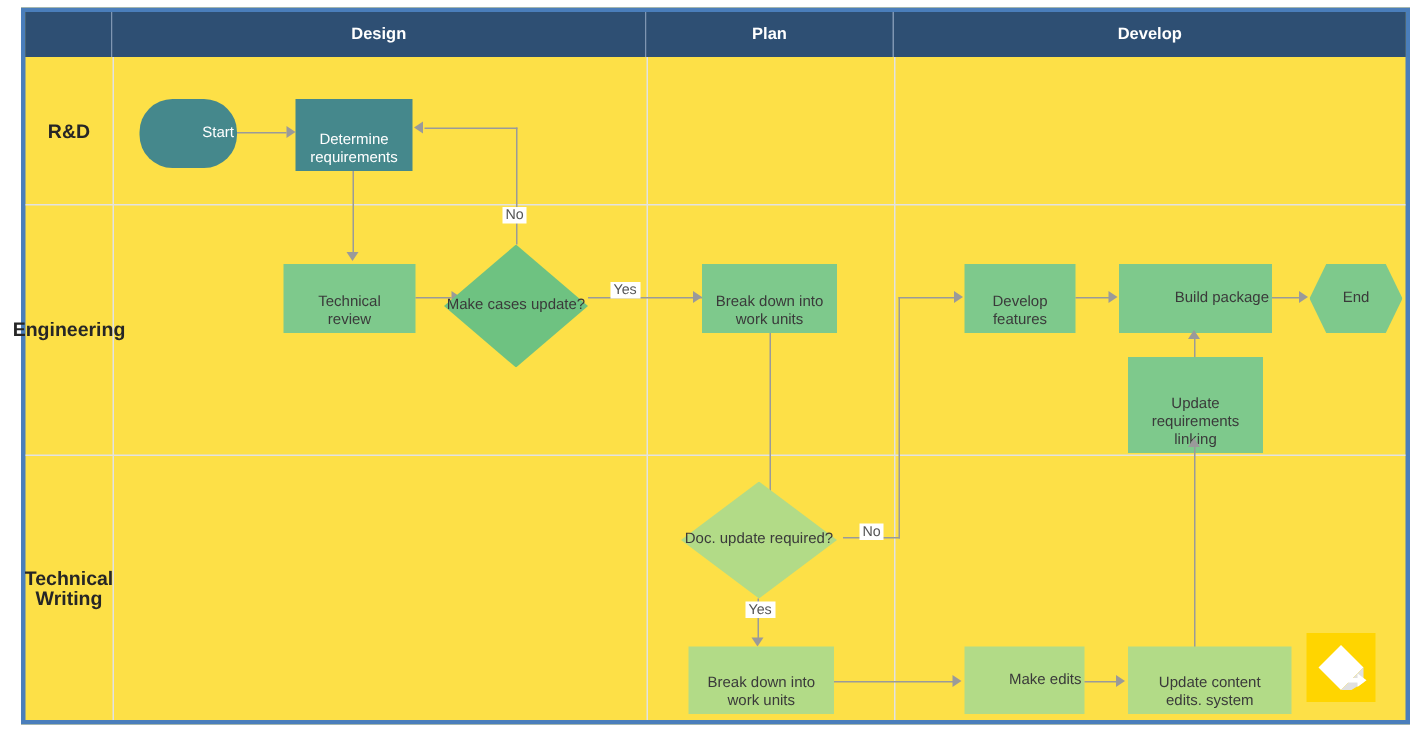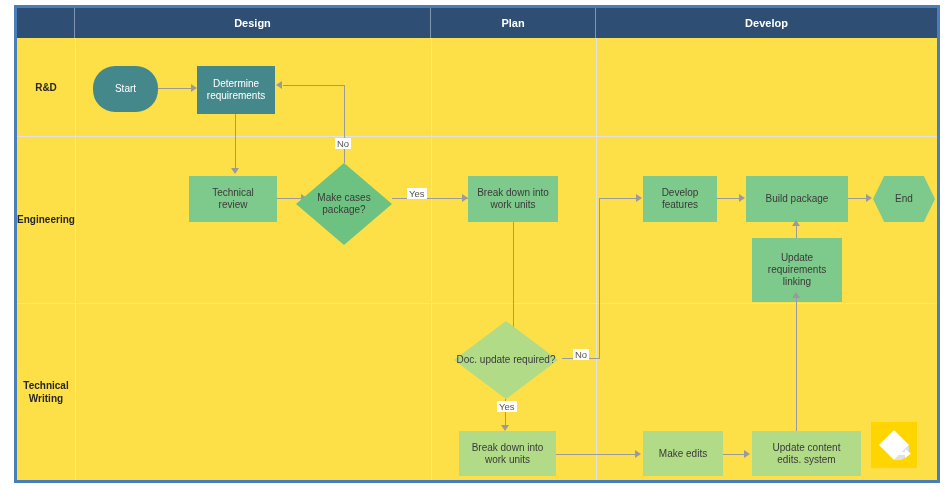--- a/index.html
+++ b/index.html
@@ -51,34 +51,34 @@
   .hline{
     position:absolute;
     height:1px;
     background:#e2e2e2;
   }
   .lane-label{
     position:absolute;
     left:0;
     width:58px;
     color:#262626;
-    font-size:10px;
+    font-size:13px;
     font-weight:bold;
     text-align:center;
     line-height:13px;
     display:flex;
     align-items:center;
     justify-content:center;
   }
   
   .node{
     position:absolute;
     display:flex;
     align-items:center;
-    justify-content:center;
+    justify-content:flex-end;
     text-align:center;
     box-sizing:border-box;
     line-height:12px;
     font-size:10px;
     padding:2px;
   }
   .node .lbl{display:block;}
   .n-teal{background:#45888c;color:#ffffff;}
   .n-green{background:#7ec98c;color:#3a3a3a;}
   .n-lgreen{background:#b2db87;color:#3a3a3a;}
@@ -186,21 +186,21 @@
     </div>
 
     <div class="conn h" style="left:260px;top:190px;width:24px;"></div>
     <div class="arrow right" style="left:284px;top:186px;"></div>
 
     <div class="diamond d-green" style="left:279px;top:155px;width:96px;height:82px;">
       <div class="dfill"></div>
       <div class="dtext">
         <div>
           <span class="lbl">Make cases</span>
-          <span class="lbl">package?</span>
+          <span class="lbl">update?</span>
         </div>
       </div>
     </div>
 
     <div class="conn h" style="left:375px;top:190px;width:77px;"></div>
     <div class="arrow right" style="left:445px;top:186px;"></div>
     <div class="edge-label" style="left:390px;top:180px;">Yes</div>
 
     <div class="node n-green" style="left:451px;top:168px;width:90px;height:46px;flex-direction:column;">
       <span class="lbl">Break down into</span>

